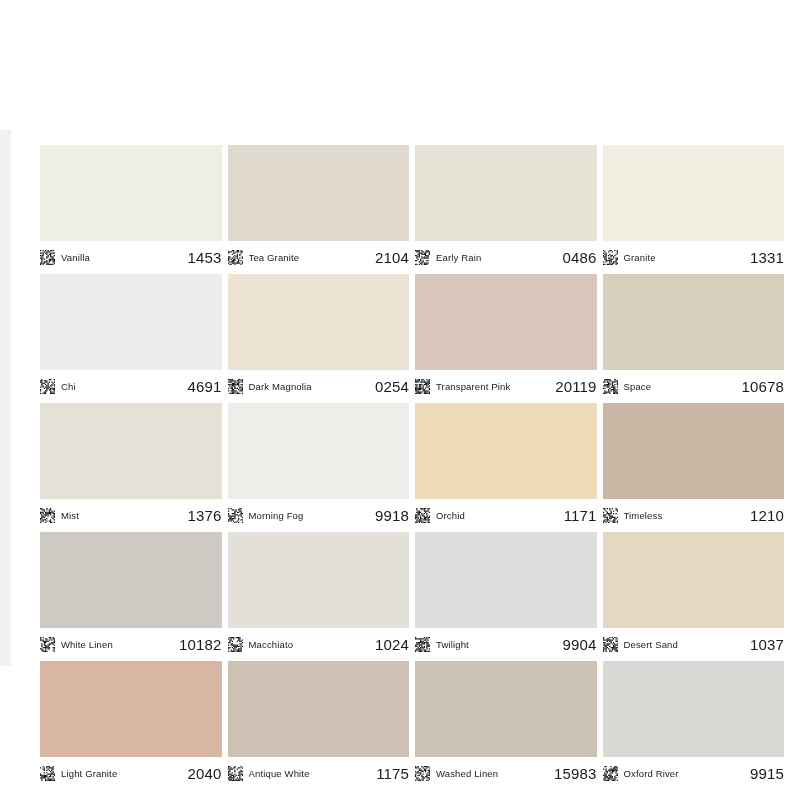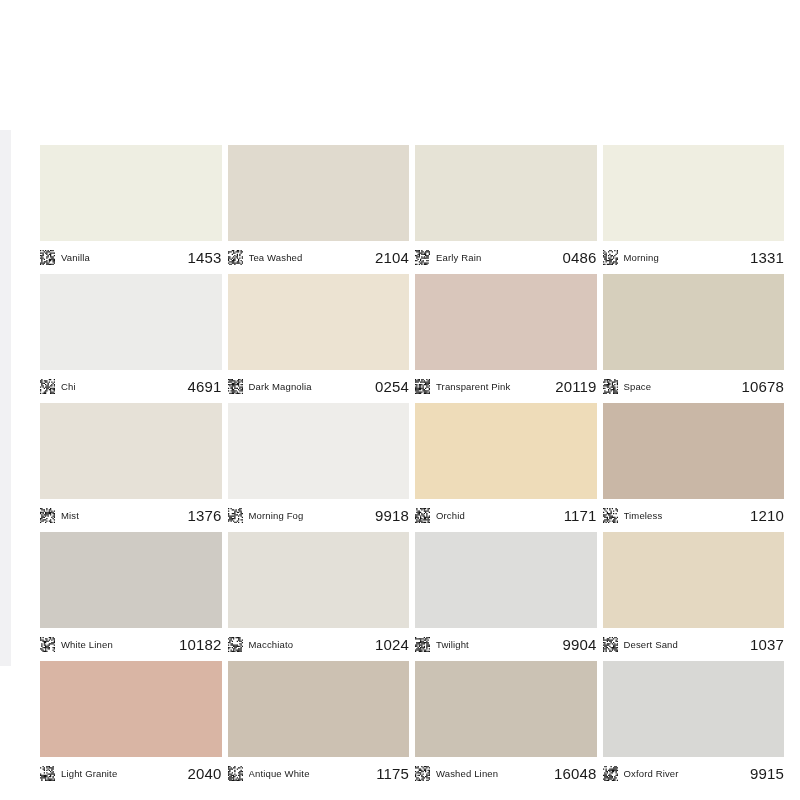--- a/index.html
+++ b/index.html
@@ -249,21 +249,21 @@
             <rect x="14" y="20" width="2" height="2" fill="#141414"></rect>
             <rect x="16" y="20" width="2" height="2" fill="#141414"></rect>
             <rect x="18" y="20" width="2" height="2" fill="#141414"></rect>
             <rect x="22" y="20" width="2" height="2" fill="#141414"></rect>
             <rect x="2" y="22" width="2" height="2" fill="#141414"></rect>
             <rect x="4" y="22" width="2" height="2" fill="#141414"></rect>
             <rect x="10" y="22" width="2" height="2" fill="#141414"></rect>
             <rect x="20" y="22" width="2" height="2" fill="#141414"></rect>
           </svg>
         </span>
-        <span class="swatch-name">Tea Washed</span>
+        <span class="swatch-name">Tea Granite</span>
         <span class="swatch-code">2104</span>
       </div>
     </div>
     <div class="swatch-card">
       <div class="swatch-chip" style="background: rgb(230, 227, 214);"></div>
       <div class="swatch-meta">
         <span>
           <svg class="qr-icon" viewBox="0 0 24 24" xmlns="http://www.w3.org/2000/svg">
             <rect width="24" height="24" fill="#ffffff"></rect>
             <rect x="0" y="0" width="2" height="2" fill="#141414"></rect>
@@ -413,21 +413,21 @@
             <rect x="0" y="22" width="2" height="2" fill="#141414"></rect>
             <rect x="2" y="22" width="2" height="2" fill="#141414"></rect>
             <rect x="6" y="22" width="2" height="2" fill="#141414"></rect>
             <rect x="8" y="22" width="2" height="2" fill="#141414"></rect>
             <rect x="10" y="22" width="2" height="2" fill="#141414"></rect>
             <rect x="12" y="22" width="2" height="2" fill="#141414"></rect>
             <rect x="14" y="22" width="2" height="2" fill="#141414"></rect>
             <rect x="20" y="22" width="2" height="2" fill="#141414"></rect>
           </svg>
         </span>
-        <span class="swatch-name">Morning</span>
+        <span class="swatch-name">Granite</span>
         <span class="swatch-code">1331</span>
       </div>
     </div>
     <div class="swatch-card">
       <div class="swatch-chip" style="background: rgb(236, 236, 234);"></div>
       <div class="swatch-meta">
         <span>
           <svg class="qr-icon" viewBox="0 0 24 24" xmlns="http://www.w3.org/2000/svg">
             <rect width="24" height="24" fill="#ffffff"></rect>
             <rect x="2" y="0" width="2" height="2" fill="#141414"></rect>
@@ -1737,21 +1737,21 @@
             <rect x="0" y="22" width="2" height="2" fill="#141414"></rect>
             <rect x="4" y="22" width="2" height="2" fill="#141414"></rect>
             <rect x="6" y="22" width="2" height="2" fill="#141414"></rect>
             <rect x="8" y="22" width="2" height="2" fill="#141414"></rect>
             <rect x="12" y="22" width="2" height="2" fill="#141414"></rect>
             <rect x="18" y="22" width="2" height="2" fill="#141414"></rect>
             <rect x="20" y="22" width="2" height="2" fill="#141414"></rect>
           </svg>
         </span>
         <span class="swatch-name">Washed Linen</span>
-        <span class="swatch-code">16048</span>
+        <span class="swatch-code">15983</span>
       </div>
     </div>
     <div class="swatch-card">
       <div class="swatch-chip" style="background: rgb(216, 216, 213);"></div>
       <div class="swatch-meta">
         <span>
           <svg class="qr-icon" viewBox="0 0 24 24" xmlns="http://www.w3.org/2000/svg">
             <rect width="24" height="24" fill="#ffffff"></rect>
             <rect x="2" y="0" width="2" height="2" fill="#141414"></rect>
             <rect x="4" y="0" width="2" height="2" fill="#141414"></rect>

